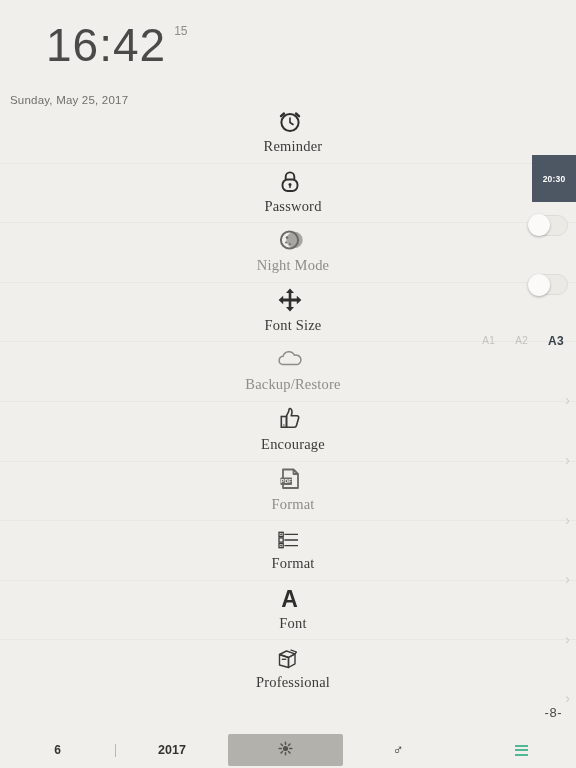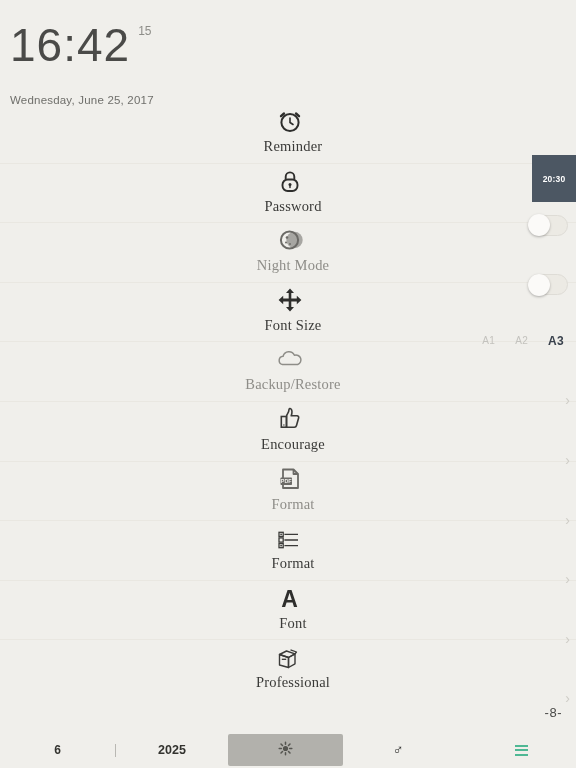--- a/index.html
+++ b/index.html
@@ -21,20 +21,21 @@
   .header {
     padding: 22px 0 0 10px;
     height: 108px;
     box-sizing: border-box;
     position: relative;
   }
   .clock-row {
     display: flex;
     align-items: flex-start;
     height: 56px;
+    margin-left: 36px;
   }
   .clock-time {
     font-family: "Liberation Sans", sans-serif;
     font-size: 46px;
     font-weight: 300;
     line-height: 46px;
     color: #4a4a48;
     letter-spacing: 1px;
   }
   .clock-seconds {
@@ -241,21 +242,21 @@
   }
 </style>
 </head>
 <body>
 
 <div class="header">
   <div class="clock-row">
     <span class="clock-time">16:42</span>
     <span class="clock-seconds">15</span>
   </div>
-  <div class="clock-date">Wednesday, June 25, 2017</div>
+  <div class="clock-date">Sunday, May 25, 2017</div>
 </div>
 
 <div class="settings-list">
 
   <div class="row">
     <span class="row-icon">
       <svg width="26" height="26" viewBox="0 0 26 26">
         <circle cx="13" cy="14.5" r="8.6" fill="none" stroke="#2e2e2c" stroke-width="2"></circle>
         <path d="M7 5.5 L4 8.2 M19 5.5 L22 8.2" stroke="#2e2e2c" stroke-width="2.4" stroke-linecap="round"></path>
         <path d="M13 10 L13 14.5 L16 16.5" fill="none" stroke="#2e2e2c" stroke-width="1.6" stroke-linecap="round"></path>
@@ -406,21 +407,21 @@
 
 </div>
 
 <div class="page-indicator">-8-</div>
 
 <div class="bottom-bar">
   <span class="bb-cell bb-month">6</span>
   <span class="bb-cell">
     <span class="bb-divider"></span>
   </span>
-  <span class="bb-cell bb-year">2025</span>
+  <span class="bb-cell bb-year">2017</span>
   <span class="bb-cell bb-center">
     <span>
       <svg width="15" height="15" viewBox="0 0 15 15">
         <circle cx="7.5" cy="7.5" r="2.6" fill="#555550"></circle>
         <g stroke="#555550" stroke-width="1.5" stroke-linecap="round">
           <path d="M7.5 1.2 V3.3 M7.5 11.7 V13.8 M1.2 7.5 H3.3 M11.7 7.5 H13.8"></path>
           <path d="M3 3 L4.5 4.5 M10.5 10.5 L12 12 M12 3 L10.5 4.5 M4.5 10.5 L3 12"></path>
         </g>
       </svg>
     </span>

